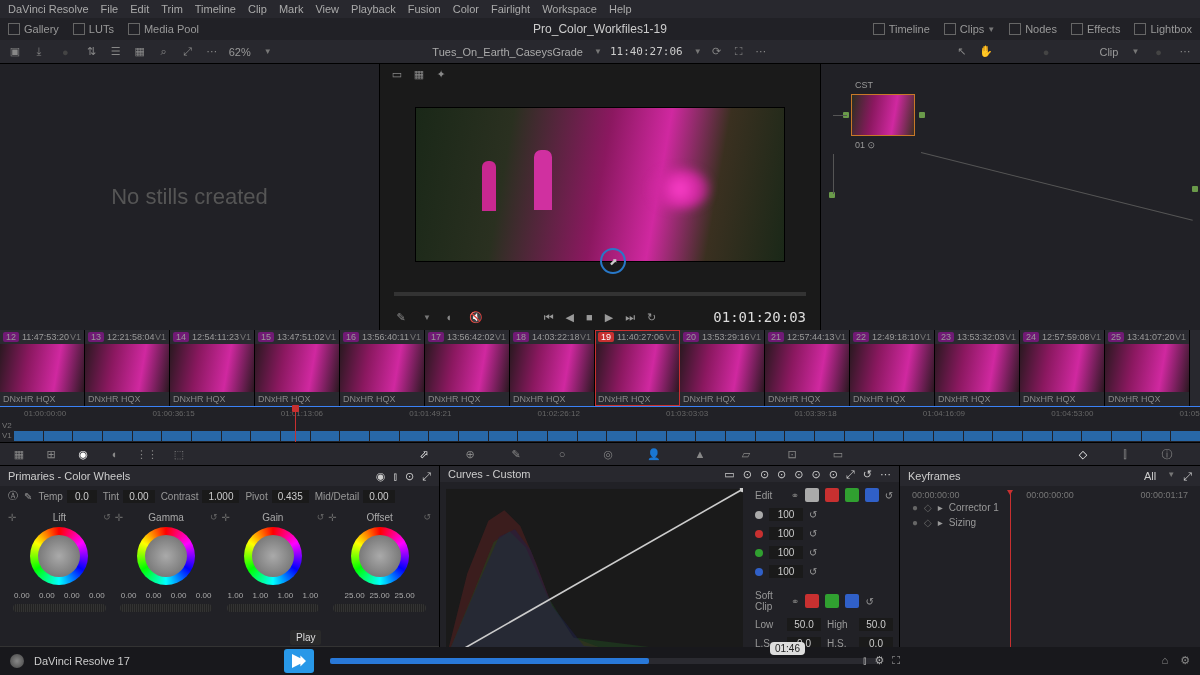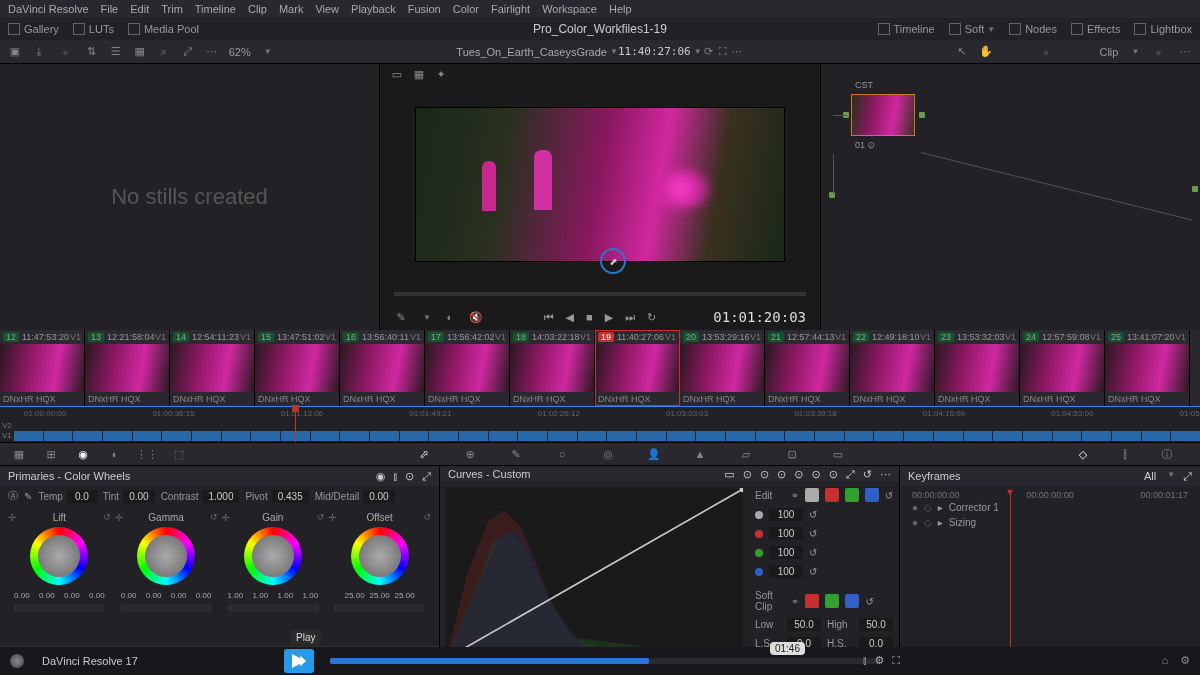--- a/index.html
+++ b/index.html
@@ -9,21 +9,21 @@
 .toolbar1{height:22px;background:#212126;display:flex;align-items:center;padding:0 8px;position:relative}
 .tb-btn{display:flex;align-items:center;margin-right:14px;color:#999;cursor:pointer}
 .tb-icon{width:12px;height:12px;border:1px solid #666;margin-right:4px}
 .center-title{position:absolute;left:50%;transform:translateX(-50%);color:#ccc;font-size:12px}
 .right-tools{margin-left:auto;display:flex;align-items:center}
 .right-tools>div{margin-left:14px;display:flex;align-items:center;cursor:pointer}
 .toolbar2{height:24px;background:#28282e;display:flex;align-items:center;padding:0 8px;position:relative;border-bottom:1px solid #000}
 .tb2-left{display:flex;align-items:center;gap:10px}
 .tb2-icon{width:14px;height:14px;display:flex;align-items:center;justify-content:center;color:#888;cursor:pointer}
 .divider-dot{color:#444;margin:0 6px}
-.tb2-center{position:absolute;left:50%;transform:translateX(-50%);display:flex;align-items:center;color:#aaa}
+.tb2-center{position:absolute;left:50%;transform:translateX(-50%);display:flex;align-items:center;gap:8px;color:#aaa}
 .tb2-right{margin-left:auto;display:flex;align-items:center;gap:10px}
 .timecode{color:#ccc;font-family:monospace}
 .upper{height:266px;display:flex;background:#1f1f1f}
 .gallery-panel{width:380px;background:#212126;display:flex;align-items:center;justify-content:center;border-right:1px solid #000}
 .no-stills{color:#555;font-size:22px;font-weight:400}
 .viewer-panel{flex:1;background:#1a1a1a;display:flex;flex-direction:column;position:relative}
 .viewer-top{height:20px;display:flex;align-items:center;padding:0 10px;gap:8px}
 .viewer-img{flex:1;display:flex;align-items:center;justify-content:center;position:relative}
 .video-frame{width:370px;height:155px;background:linear-gradient(100deg,#1a2818 0%,#2a3020 25%,#8b1860 50%,#d028a0 65%,#3a3020 80%,#1a2818 100%);position:relative;border:1px solid #000}
 .person1{position:absolute;left:18%;top:35%;width:14px;height:50px;background:#c82890;border-radius:6px 6px 0 0}
@@ -38,21 +38,21 @@
 .viewer-tc{margin-left:auto;font-family:monospace;color:#ddd;font-size:14px}
 .node-panel{width:380px;background:#212126;position:relative;border-left:1px solid #000}
 .node{position:absolute;top:30px;left:30px;width:64px;height:42px;border:1px solid #c87828;background:linear-gradient(100deg,#2a3020,#8b1860,#d028a0,#3a3020)}
 .node-label{position:absolute;top:16px;left:34px;color:#999;font-size:9px}
 .node-num{position:absolute;top:76px;left:34px;color:#999;font-size:9px}
 .node-conn{position:absolute;background:#555;height:1px}
 .node-dot{position:absolute;width:6px;height:6px;background:#6a9a4a;border-radius:1px}
 .thumbs-row{height:76px;background:#28282e;display:flex;overflow:hidden}
 .thumb{width:85px;height:76px;border-right:1px solid #000;position:relative;cursor:pointer}
 .thumb-head{height:14px;background:#2a2a30;display:flex;align-items:center;padding:0 3px;font-size:9px;color:#999}
-.thumb-head .num{background:#14532d;padding:0 3px;margin-right:3px;border-radius:2px}
+.thumb-head .num{background:#701a75;padding:0 3px;margin-right:3px;border-radius:2px}
 .thumb-head .v1{margin-left:auto;color:#777}
 .thumb-img{height:48px;background:linear-gradient(100deg,#2a1820,#8b1860,#d028a0,#2a1820)}
 .thumb.active{outline:1px solid #c83030;outline-offset:-1px}
 .thumb.active .num{background:#c83030;color:#fff}
 .thumb-codec{height:14px;display:flex;align-items:center;padding:0 3px;font-size:9px;color:#888}
 .mini-timeline{height:36px;background:#212126;position:relative;border-top:1px solid #3b82f6}
 .mt-ruler{height:14px;position:relative;font-size:8px;color:#666}
 .mt-tick{position:absolute;top:2px}
 .mt-tracks{height:22px;position:relative}
 .mt-label{position:absolute;left:2px;font-size:8px;color:#777}
@@ -97,21 +97,21 @@
 .link-ico{color:#777;font-size:10px}
 .keyframes-panel{flex:1;display:flex;flex-direction:column}
 .kf-body{flex:1;position:relative;padding:4px}
 .kf-tc-row{display:flex;justify-content:space-between;font-size:9px;color:#777;padding:0 8px}
 .kf-master{padding:2px 8px;font-size:10px;color:#999}
 .kf-track{padding:2px 8px;font-size:10px;color:#999;display:flex;align-items:center;gap:6px}
 .kf-arrow{color:#666}
 .kf-playhead{position:absolute;top:4px;bottom:0;left:110px;width:1px;background:#c83030}
 .kf-playhead::before{content:'';position:absolute;top:0;left:-3px;border-left:3px solid transparent;border-right:3px solid transparent;border-top:5px solid #c83030}
 .bottom-bar{position:absolute;bottom:0;left:0;right:0;height:28px;background:#18181c;display:flex;align-items:center;padding:0 10px}
-.resolve-logo{display:flex;align-items:center;gap:18px;color:#ccc;font-size:11px}
+.resolve-logo{display:flex;align-items:center;gap:10px;color:#ccc;font-size:11px}
 .logo-icon{width:14px;height:14px;background:radial-gradient(circle,#888,#444);border-radius:50%}
 .video-progress{position:absolute;bottom:11px;left:330px;right:320px;height:6px;background:#2a2a30;border-radius:2px}
 .video-progress-fill{height:100%;width:58%;background:#2878d8;border-radius:2px}
 .play-overlay{position:absolute;bottom:2px;left:284px;width:30px;height:24px;background:#2898e8;border-radius:3px;display:flex;align-items:center;justify-content:center;cursor:pointer}
 .play-cursor{width:14px;height:14px;background:#fff;clip-path:polygon(0 0,60% 30%,60% 10%,100% 50%,60% 90%,60% 70%,0 100%)}
 .play-tooltip{position:absolute;bottom:30px;left:290px;background:#2a2a2a;color:#ddd;padding:2px 6px;font-size:10px;border-radius:2px}
 .time-badge{position:absolute;bottom:20px;right:395px;background:#ddd;color:#222;padding:1px 5px;font-size:10px;border-radius:4px}
 .br-icons{position:absolute;right:300px;bottom:8px;display:flex;gap:8px;color:#aaa}
 .br-far{position:absolute;right:10px;bottom:8px;display:flex;gap:12px;color:#888}
 .dropdown-arrow{font-size:8px;margin-left:3px;color:#777}
@@ -150,21 +150,21 @@
       <span>Media Pool</span>
     </div>
   <div class="center-title">Pro_Color_Workfiles1-19</div>
   <div class="right-tools">
     <div>
         <span class="tb-icon"></span>
         <span>Timeline</span>
       </div>
     <div>
         <span class="tb-icon"></span>
-        <span>Soft</span>
+        <span>Clips</span>
         <span class="dropdown-arrow">▼</span>
       </div>
     <div>
         <span class="tb-icon"></span>
         <span>Nodes</span>
       </div>
     <div>
         <span class="tb-icon"></span>
         <span>Effects</span>
       </div>

